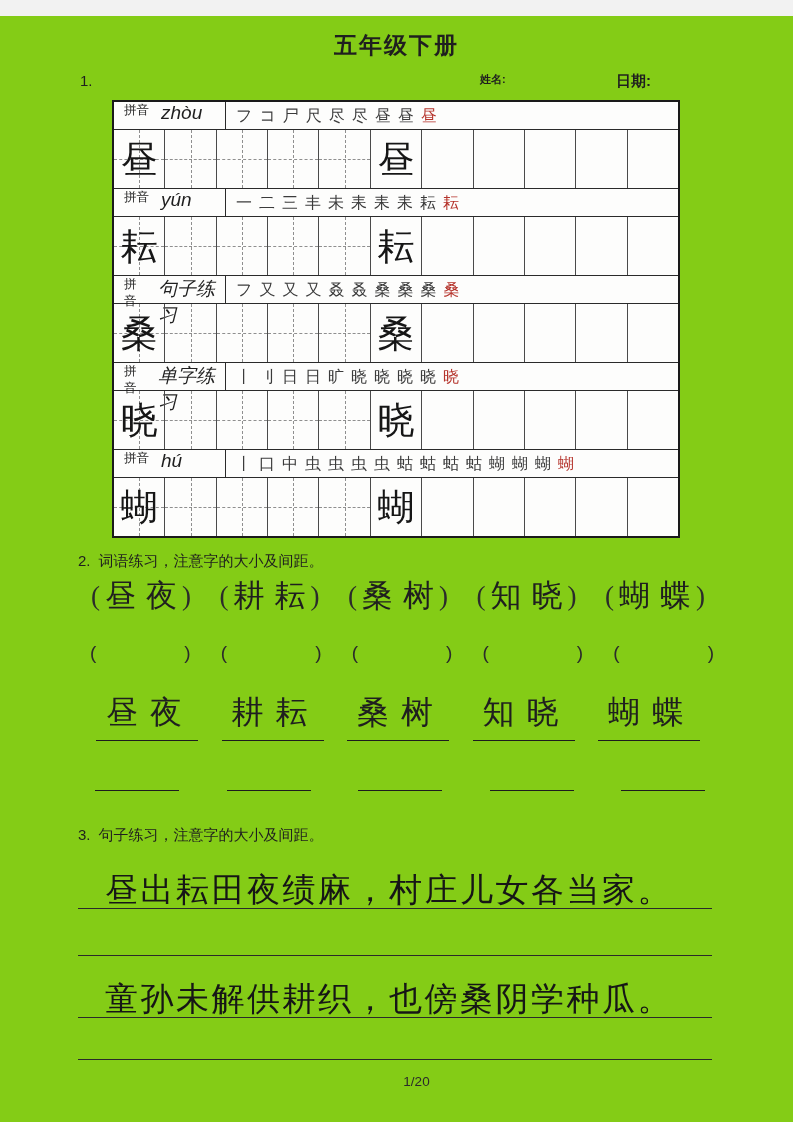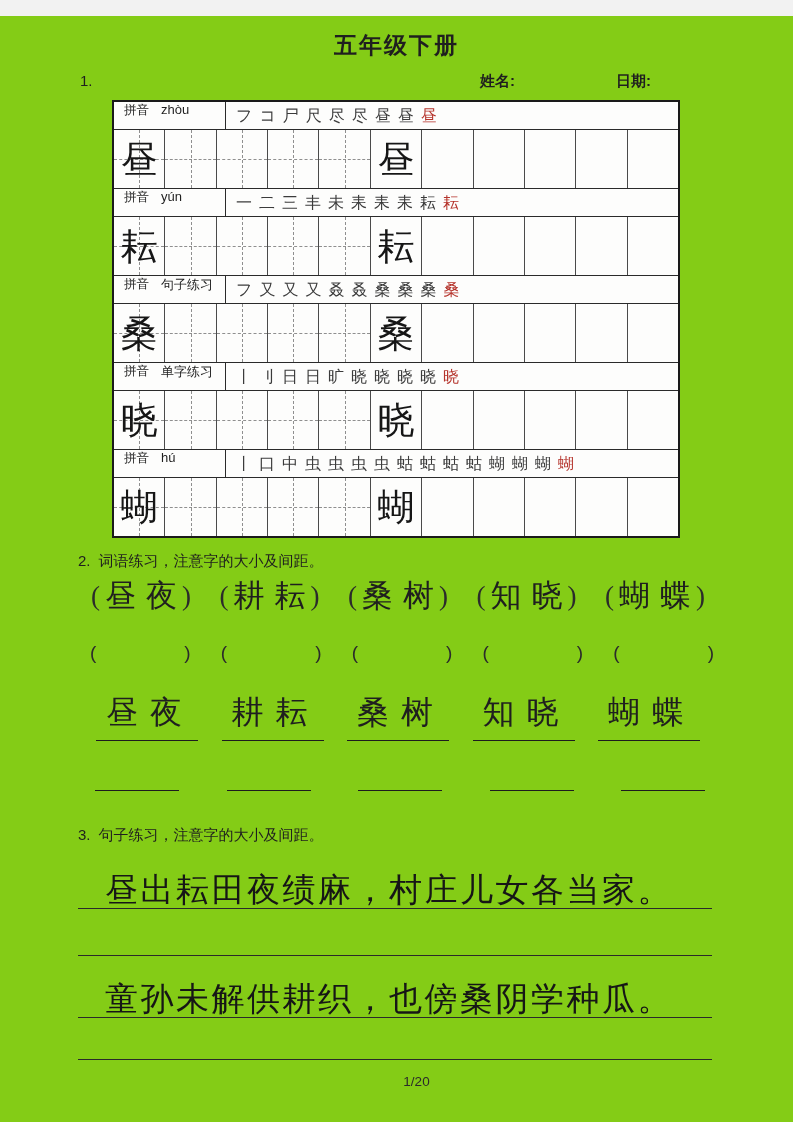--- a/index.html
+++ b/index.html
@@ -8,30 +8,30 @@
     background:#84cc16;color:#1f1f1f;
     font-family:"Liberation Sans","DejaVu Sans",sans-serif;
     overflow:hidden;
   }
   .hand{font-family:"Liberation Serif","DejaVu Serif",serif;}
 
   .title{position:absolute;top:14px;left:0;right:0;text-align:center;
     font-size:23px;font-weight:bold;letter-spacing:2px;}
 
   .s1-line{position:absolute;top:56px;left:80px;font-size:15px;display:flex;gap:18px;}
-  .name-label{position:absolute;top:56px;left:480px;font-size:15px;font-weight:bold;}
+  .name-label{position:absolute;top:56px;left:480px;font-size:11px;font-weight:bold;}
   .date-label{position:absolute;top:56px;left:616px;font-size:15px;font-weight:bold;}
 
   
   .char-table{position:absolute;top:84px;left:112px;width:568px;
     border:2px solid #1a1a1a;box-sizing:border-box;background:#fdfdfc;}
   .pinyin-row{display:flex;height:27px;border-bottom:1px solid #2a2a2a;align-items:stretch;}
   .pinyin-cell{width:112px;box-sizing:border-box;border-right:1px solid #2a2a2a;
     display:flex;gap:12px;padding-left:10px;font-size:12.5px;}
-  .pinyin-val{font-size:13px;}
+  .pinyin-val{font-size:19px;font-style:italic;}
   .strokes{flex:1;display:flex;align-items:center;gap:7px;padding-left:10px;
     font-size:16px;line-height:1;color:#3b3b3b;}
   .stroke.red{color:var(--red);}
   .practice-row{display:flex;height:58px;border-bottom:1px solid #2a2a2a;}
   .group:last-child .practice-row{border-bottom:none;}
   .cell{flex:1;position:relative;border-right:1px solid #4a4a4a;box-sizing:border-box;}
   .cell:last-child{border-right:none;}
   .cell.dashed::before{content:"";position:absolute;left:0;right:0;top:50%;
     border-top:1px dashed #8f8f8f;}
   .cell.dashed::after{content:"";position:absolute;top:0;bottom:0;left:50%;

